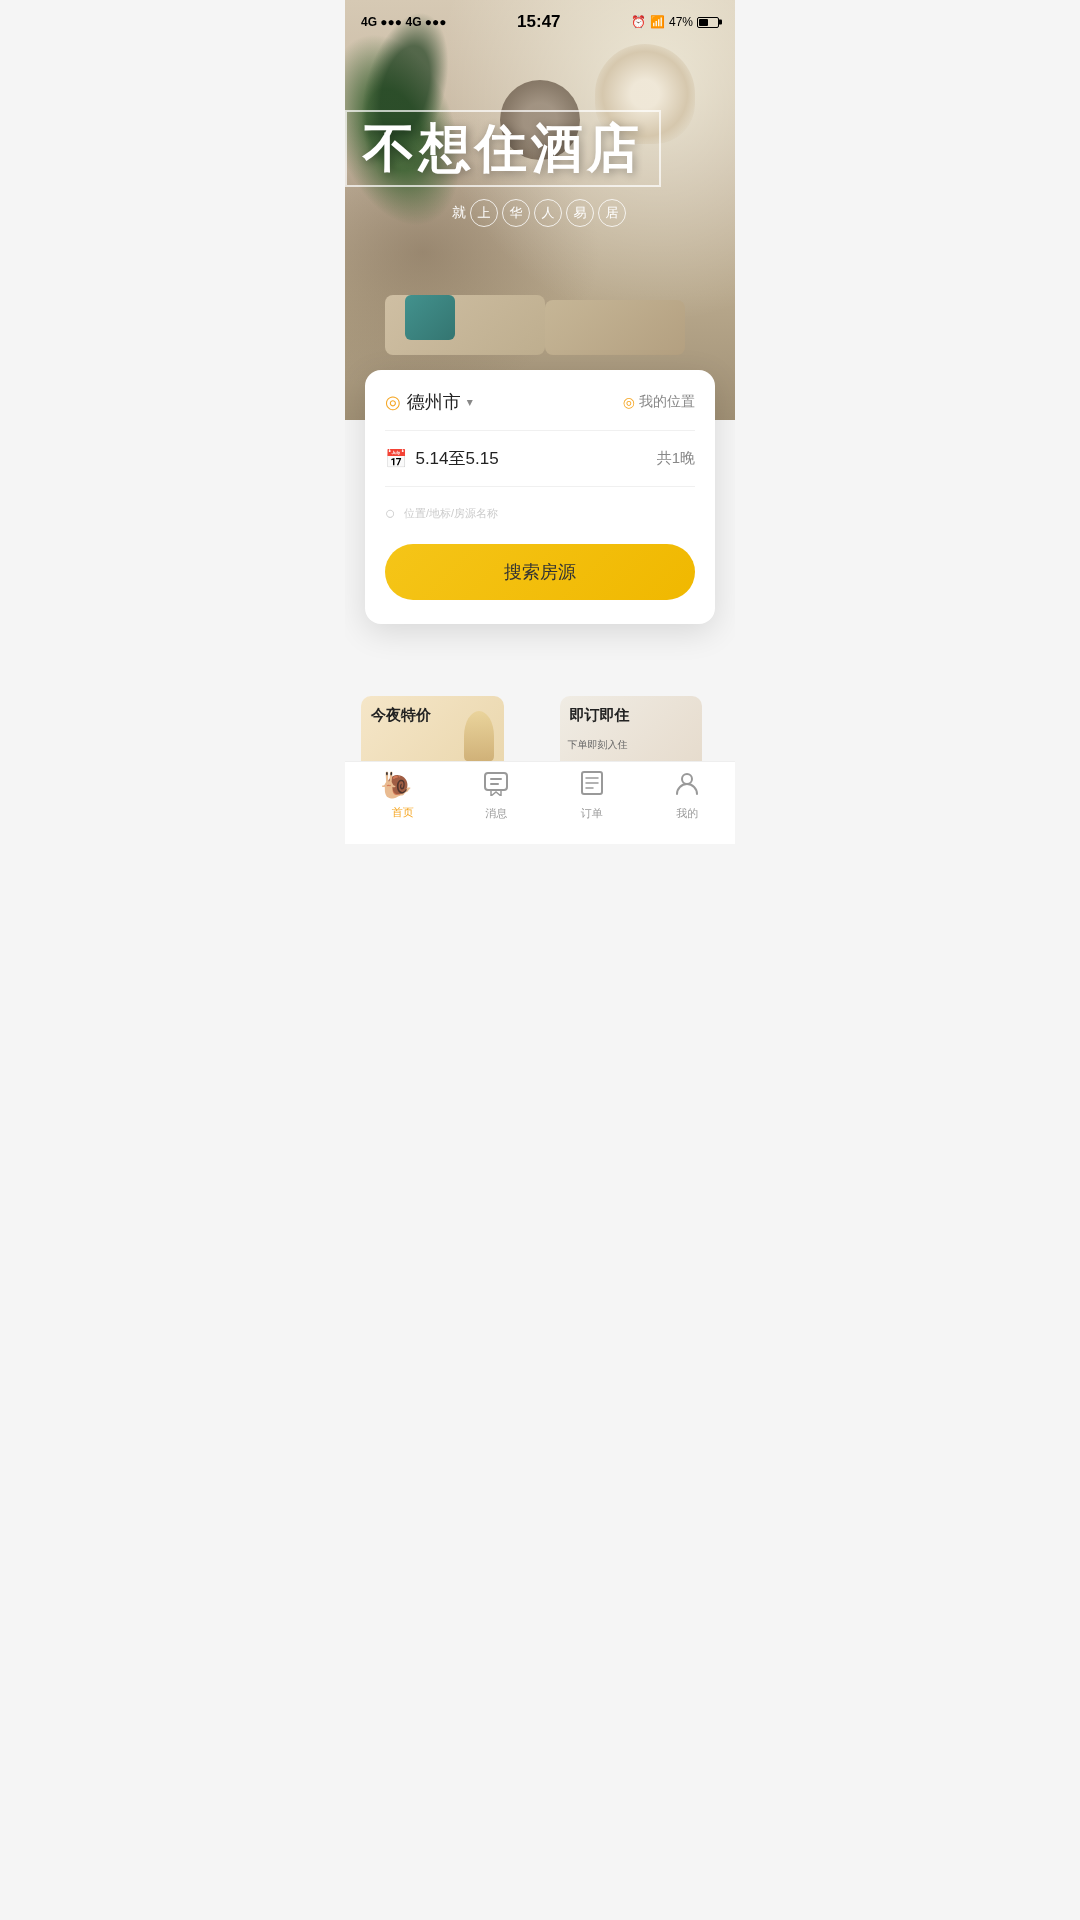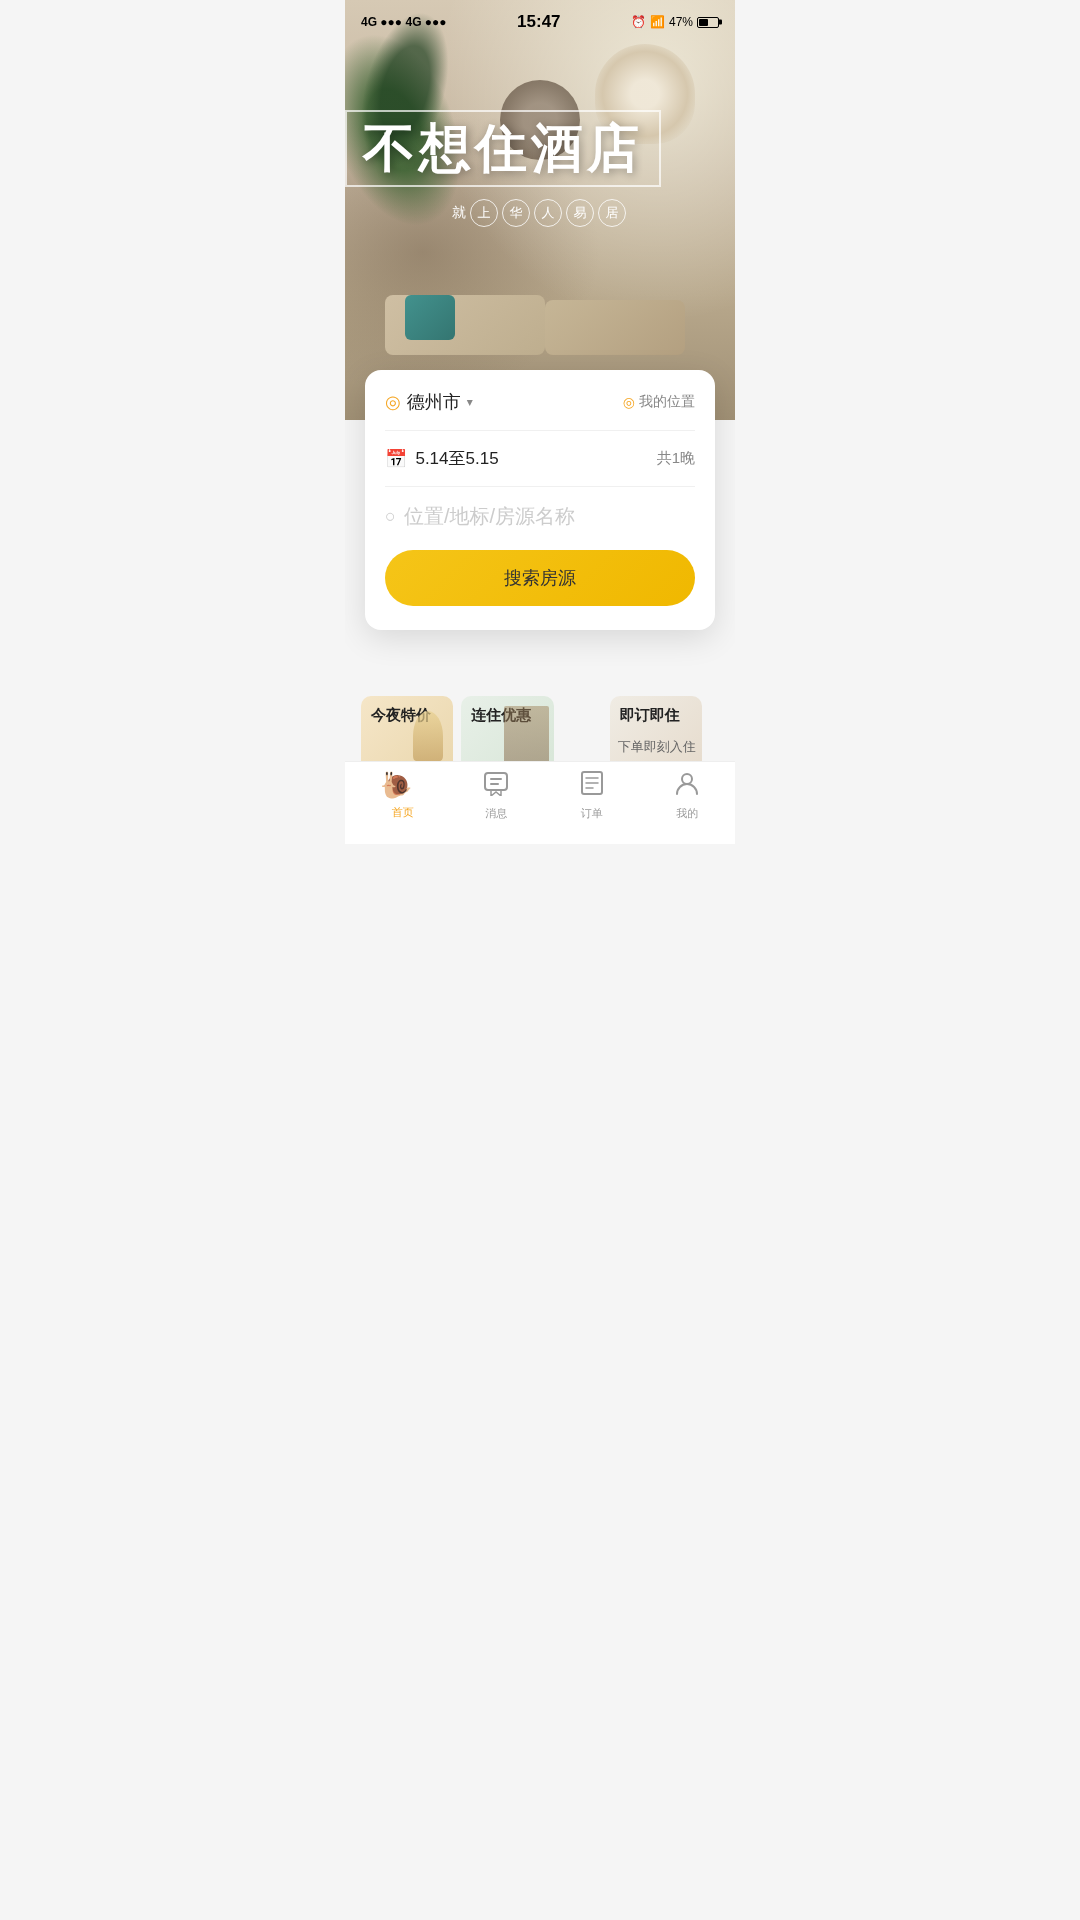--- a/index.html
+++ b/index.html
@@ -318,21 +318,21 @@
       gap: 8px;
       padding: 16px 0 20px;
     }
 
     .search-icon {
       color: #ccc;
       font-size: 18px;
     }
 
     .search-placeholder {
-      font-size: 20px;
+      font-size: 11px;
       color: #ccc;
     }
 
     .search-button {
       width: 100%;
       padding: 16px;
       background: linear-gradient(135deg, #f5c518 0%, #f0b800 100%);
       border: none;
       border-radius: 40px;
       font-size: 18px;
@@ -515,30 +515,24 @@
 
 <div class="promo-cards" style="position:absolute; top:680px; left:0; right:17px;">
 
   <div class="promo-card promo-card-1">
     <div class="promo-card-title">今夜特价</div>
     <div class="promo-badge">今晚5折起</div>
 
     <div style="position:absolute;right:10px;top:15px;width:30px;height:50px;background:linear-gradient(180deg,#e8d090 0%,#c4a060 100%);border-radius:50% 50% 10% 10%;opacity:0.7;"></div>
   </div>
 
-  <div class="promo-card promo-card-2">
-    <div class="promo-card-title">连住优惠</div>
-    <div class="promo-badge promo-badge-red">5晚起开启</div>
-
-    <div style="position:absolute;right:5px;top:10px;width:45px;height:60px;background:linear-gradient(180deg,#a0845c 0%,#806040 100%);border-radius:2px;opacity:0.5;"></div>
-  </div>
 
   <div class="promo-card promo-card-3">
     <div class="promo-card-title">即订即住</div>
-    <div style="position:absolute;top:42px;left:8px;font-size:13px;color:#666;">下单即刻入住</div>
+    <div style="position:absolute;top:42px;left:8px;font-size:10px;color:#666;">下单即刻入住</div>
 
     <div style="position:absolute;right:8px;bottom:10px;width:40px;height:35px;background:linear-gradient(135deg,#f0c060 0%,#d0a040 100%);border-radius:4px;opacity:0.6;"></div>
   </div>
 
 </div>
 
 <div class="tab-bar">
 
   <div class="tab-item">
     <div style="font-size:26px;color:#f5a623;">🐌</div>

